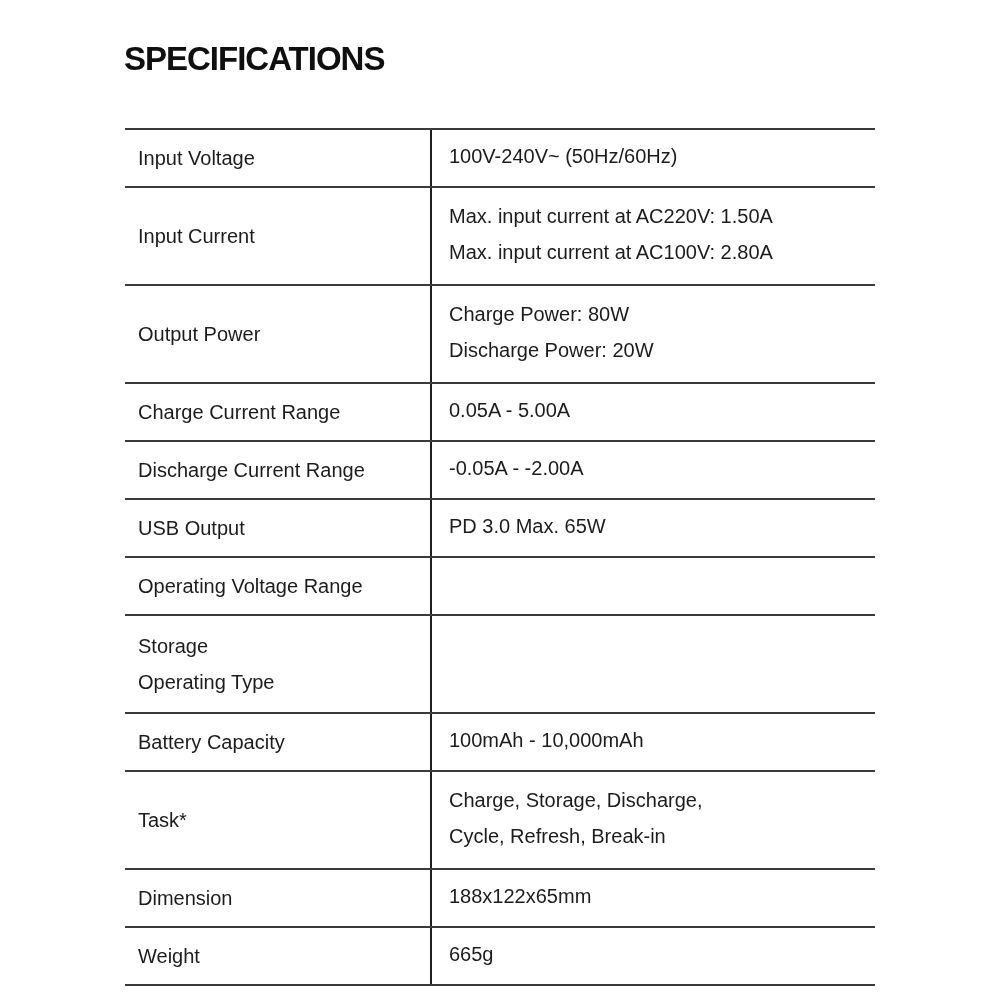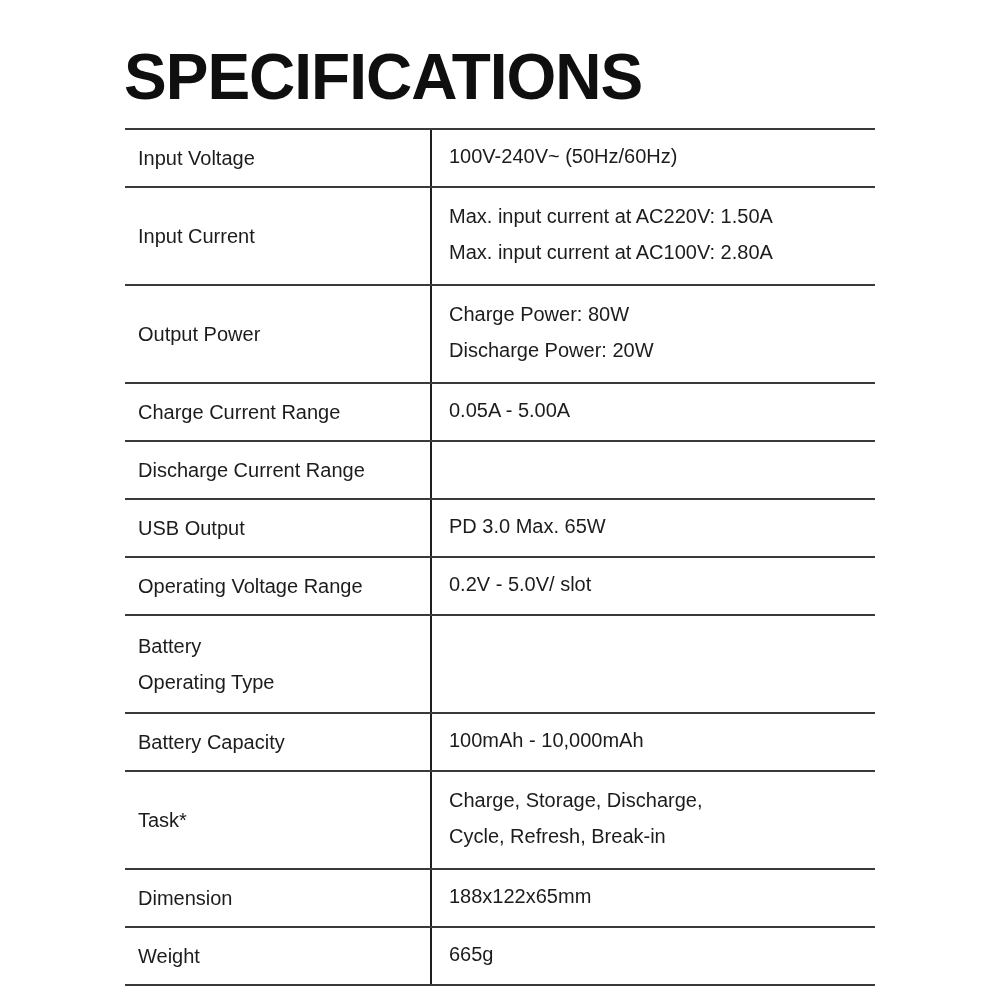--- a/index.html
+++ b/index.html
@@ -12,21 +12,21 @@
     position: relative;
     width: 1000px;
     height: 1000px;
     background: #ffffff;
     overflow: hidden;
   }
   .page-title {
     position: absolute;
     left: 124px;
     top: 40px;
-    font-size: 64px;
+    font-size: 33px;
     font-weight: bold;
     letter-spacing: -1px;
     color: #0f0f0f;
     white-space: nowrap;
   }
   .spec-table {
     position: absolute;
     left: 125px;
     top: 128px;
     width: 750px;
@@ -100,40 +100,40 @@
           <div class="cell-line">Charge Current Range</div>
         </div>
         <div class="cell value-cell">
           <div class="cell-line">0.05A - 5.00A</div>
         </div>
       </div>
       <div class="spec-row row-single">
         <div class="cell label-cell">
           <div class="cell-line">Discharge Current Range</div>
         </div>
+        <div class="cell value-cell">
+          <div class="cell-line">-0.05A - -2.00A</div>
+        </div>
       </div>
       <div class="spec-row row-single">
         <div class="cell label-cell">
           <div class="cell-line">USB Output</div>
         </div>
         <div class="cell value-cell">
           <div class="cell-line">PD 3.0 Max. 65W</div>
         </div>
       </div>
       <div class="spec-row row-single">
         <div class="cell label-cell">
           <div class="cell-line">Operating Voltage Range</div>
         </div>
-        <div class="cell value-cell">
-          <div class="cell-line">0.2V - 5.0V/ slot</div>
-        </div>
       </div>
       <div class="spec-row row-double">
         <div class="cell label-cell">
-          <div class="cell-line">Battery</div>
+          <div class="cell-line">Storage</div>
           <div class="cell-line">Operating Type</div>
         </div>
       </div>
       <div class="spec-row row-single">
         <div class="cell label-cell">
           <div class="cell-line">Battery Capacity</div>
         </div>
         <div class="cell value-cell">
           <div class="cell-line">100mAh - 10,000mAh</div>
         </div>

